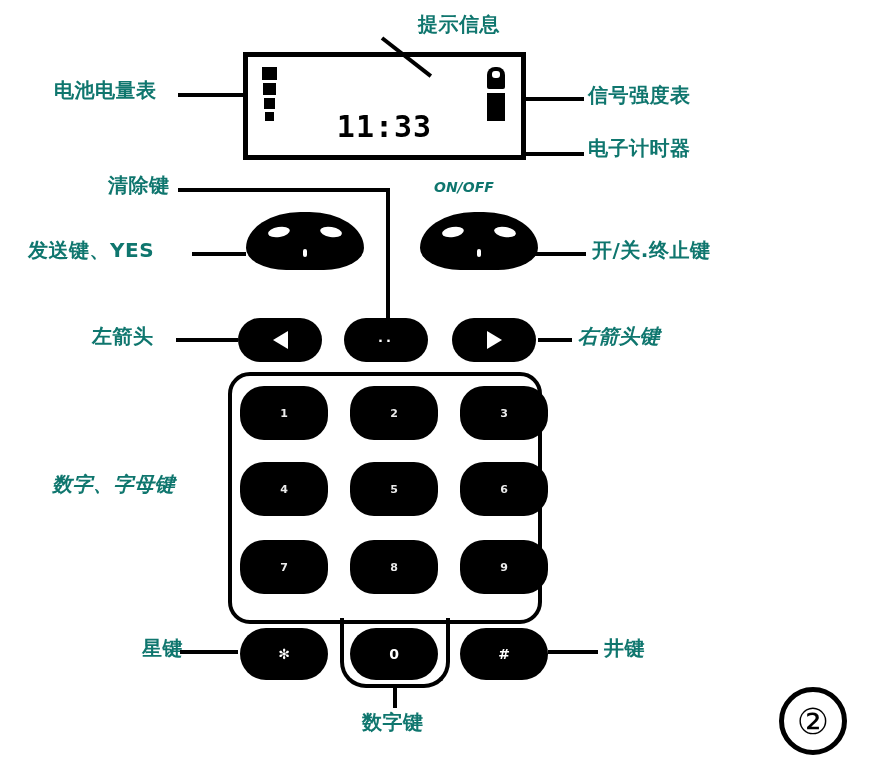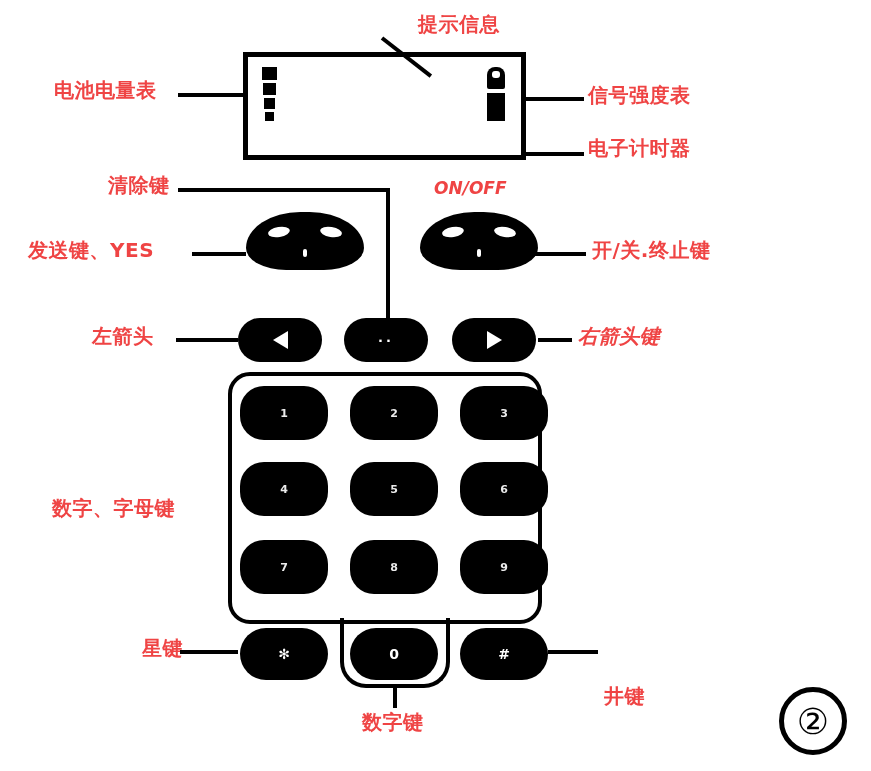--- a/index.html
+++ b/index.html
@@ -9,21 +9,21 @@
     font-family:"DejaVu Sans","Liberation Sans",sans-serif;
     color:#000;
     position:relative;
     overflow:hidden;
   }
   #stage{position:absolute;left:0;top:0;width:871px;height:771px;}
 
   .lbl{
     position:absolute;
     font-weight:bold;
-    color:#ef4444;
+    color:#0f766e;
     white-space:nowrap;
     line-height:1;
     letter-spacing:0.5px;
     -webkit-font-smoothing:none;
   }
   .cn{font-family:"DejaVu Sans","Liberation Sans",sans-serif;font-size:20px;font-weight:bold;}
 
   
   .ln{position:absolute;background:#000;}
   .lnh{height:4px;}
@@ -133,21 +133,21 @@
 
   #circled-number{
     position:absolute;right:24px;bottom:16px;
     width:58px;height:58px;
     border:5px solid #000;border-radius:50%;
     display:flex;align-items:center;justify-content:center;
     font-family:"DejaVu Serif","Liberation Serif",serif;
     font-size:36px;font-weight:normal;
   }
 
-  .italic-bold{font-style:italic;font-weight:bold;font-size:17px;letter-spacing:0px;}
+  .italic-bold{font-style:italic;font-weight:bold;font-size:14px;letter-spacing:0px;}
 </style>
 </head>
 <body>
 
 <div id="stage">
 
   <div id="lcd">
 
     <div id="signal-icon">
       <i class="b1"></i>
@@ -157,20 +157,21 @@
     </div>
 
 
     <div id="battery-icon">
       <div class="cap">
           <div class="hole"></div>
         </div>
       <div class="body"></div>
     </div>
 
+    <div id="lcd-clock">11:33</div>
   </div>
 
   <div class="lbl cn" style="left:418px;top:14px;">提示信息</div>
 
   <div class="ln" style="left:382px;top:36px;width:62px;height:4px;transform:rotate(38deg);transform-origin:left center;"></div>
 
   <div class="lbl cn" style="left:54px;top:80px;">电池电量表</div>
   <div class="ln lnh" style="left:178px;top:93px;width:68px;"></div>
 
   <div class="lbl cn" style="left:588px;top:85px;">信号强度表</div>
@@ -245,38 +246,38 @@
   <div class="key key-num" style="left:240px;top:540px;">
     <span class="kd">7</span>
   </div>
   <div class="key key-num" style="left:350px;top:540px;">
     <span class="kd">8</span>
   </div>
   <div class="key key-num" style="left:460px;top:540px;">
     <span class="kd">9</span>
   </div>
 
-  <div class="lbl cn" style="left:52px;top:498px;">数字、字母键</div>
+  <div class="lbl cn" style="left:52px;top:474px;font-style:italic;">数字、字母键</div>
 
   <div class="key key-bot" style="left:240px;top:628px;">
     <span>✻</span>
   </div>
   <div class="key key-bot" style="left:350px;top:628px;">
     <span>0</span>
   </div>
   <div class="key key-bot" style="left:460px;top:628px;">
     <span>#</span>
   </div>
 
   <div id="zero-bracket"></div>
   <div class="ln lnv" style="left:393px;top:686px;height:22px;"></div>
 
   <div class="lbl cn" style="left:142px;top:638px;">星键</div>
   <div class="ln lnh" style="left:180px;top:650px;width:58px;"></div>
 
-  <div class="lbl cn" style="left:604px;top:638px;margin-top:48px;">井键</div>
+  <div class="lbl cn" style="left:604px;top:638px;">井键</div>
   <div class="ln lnh" style="left:548px;top:650px;width:50px;"></div>
 
   <div class="lbl cn" style="left:362px;top:712px;">数字键</div>
 
   <div id="circled-number">②</div>
 
 </div>
 
 </body></html>

